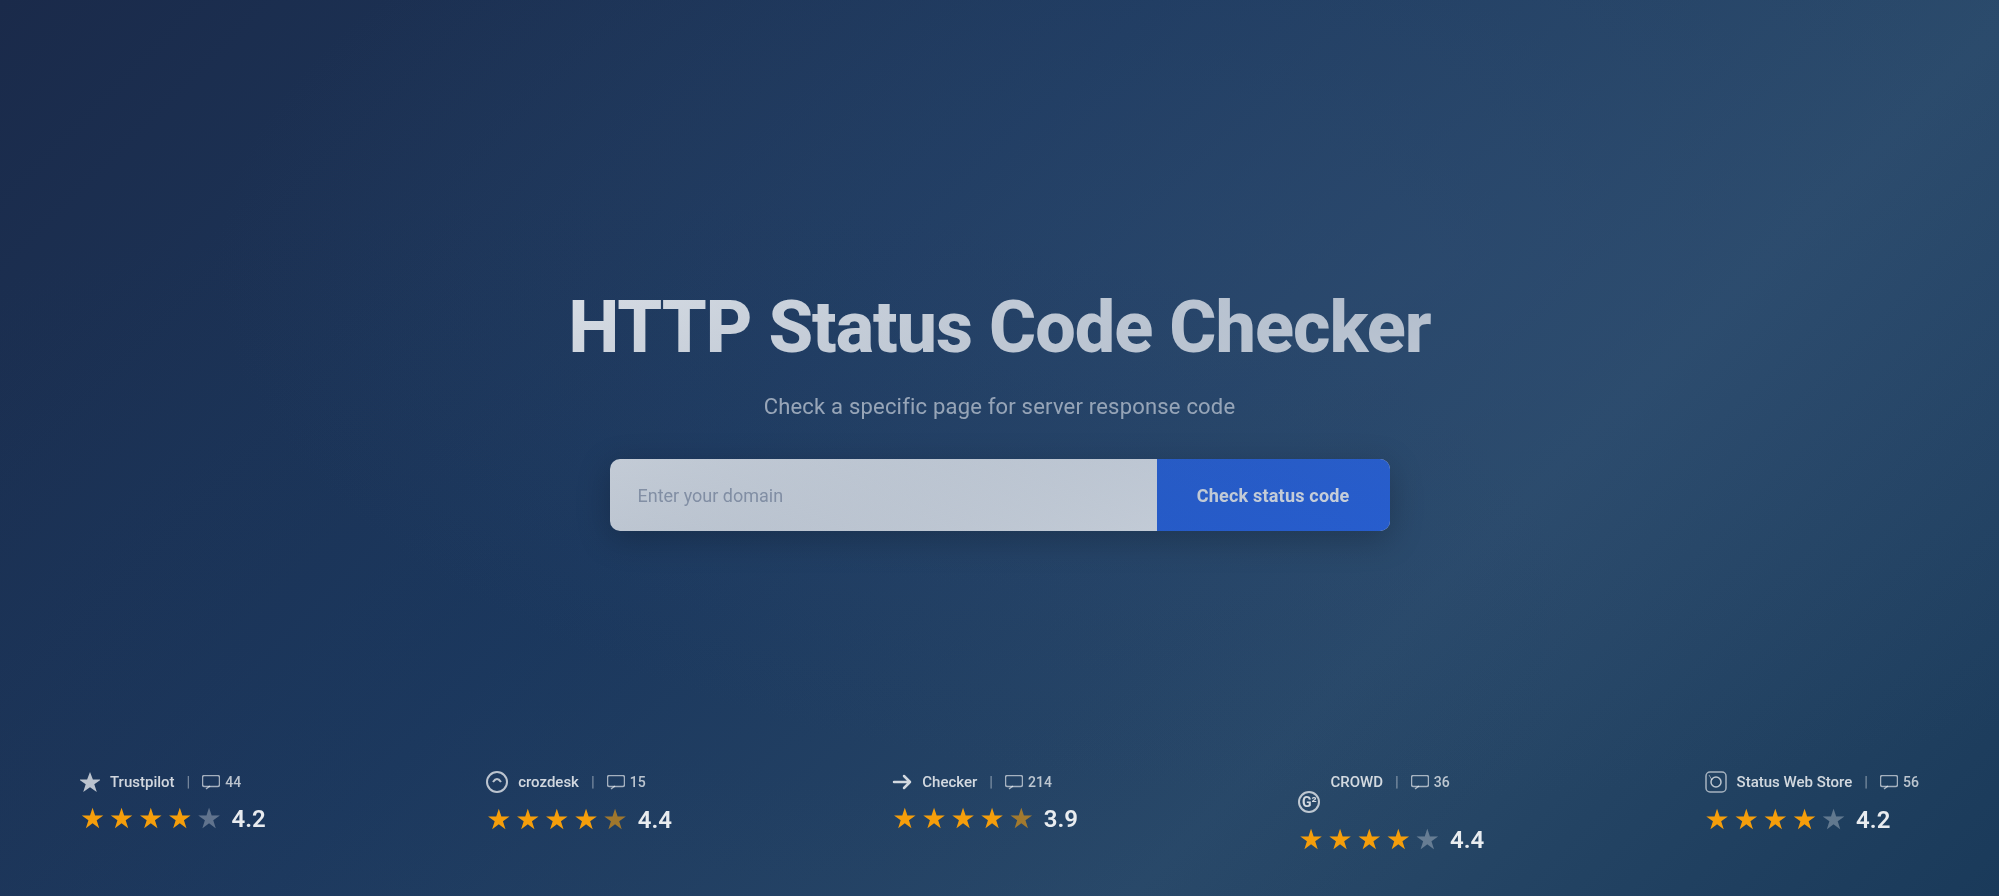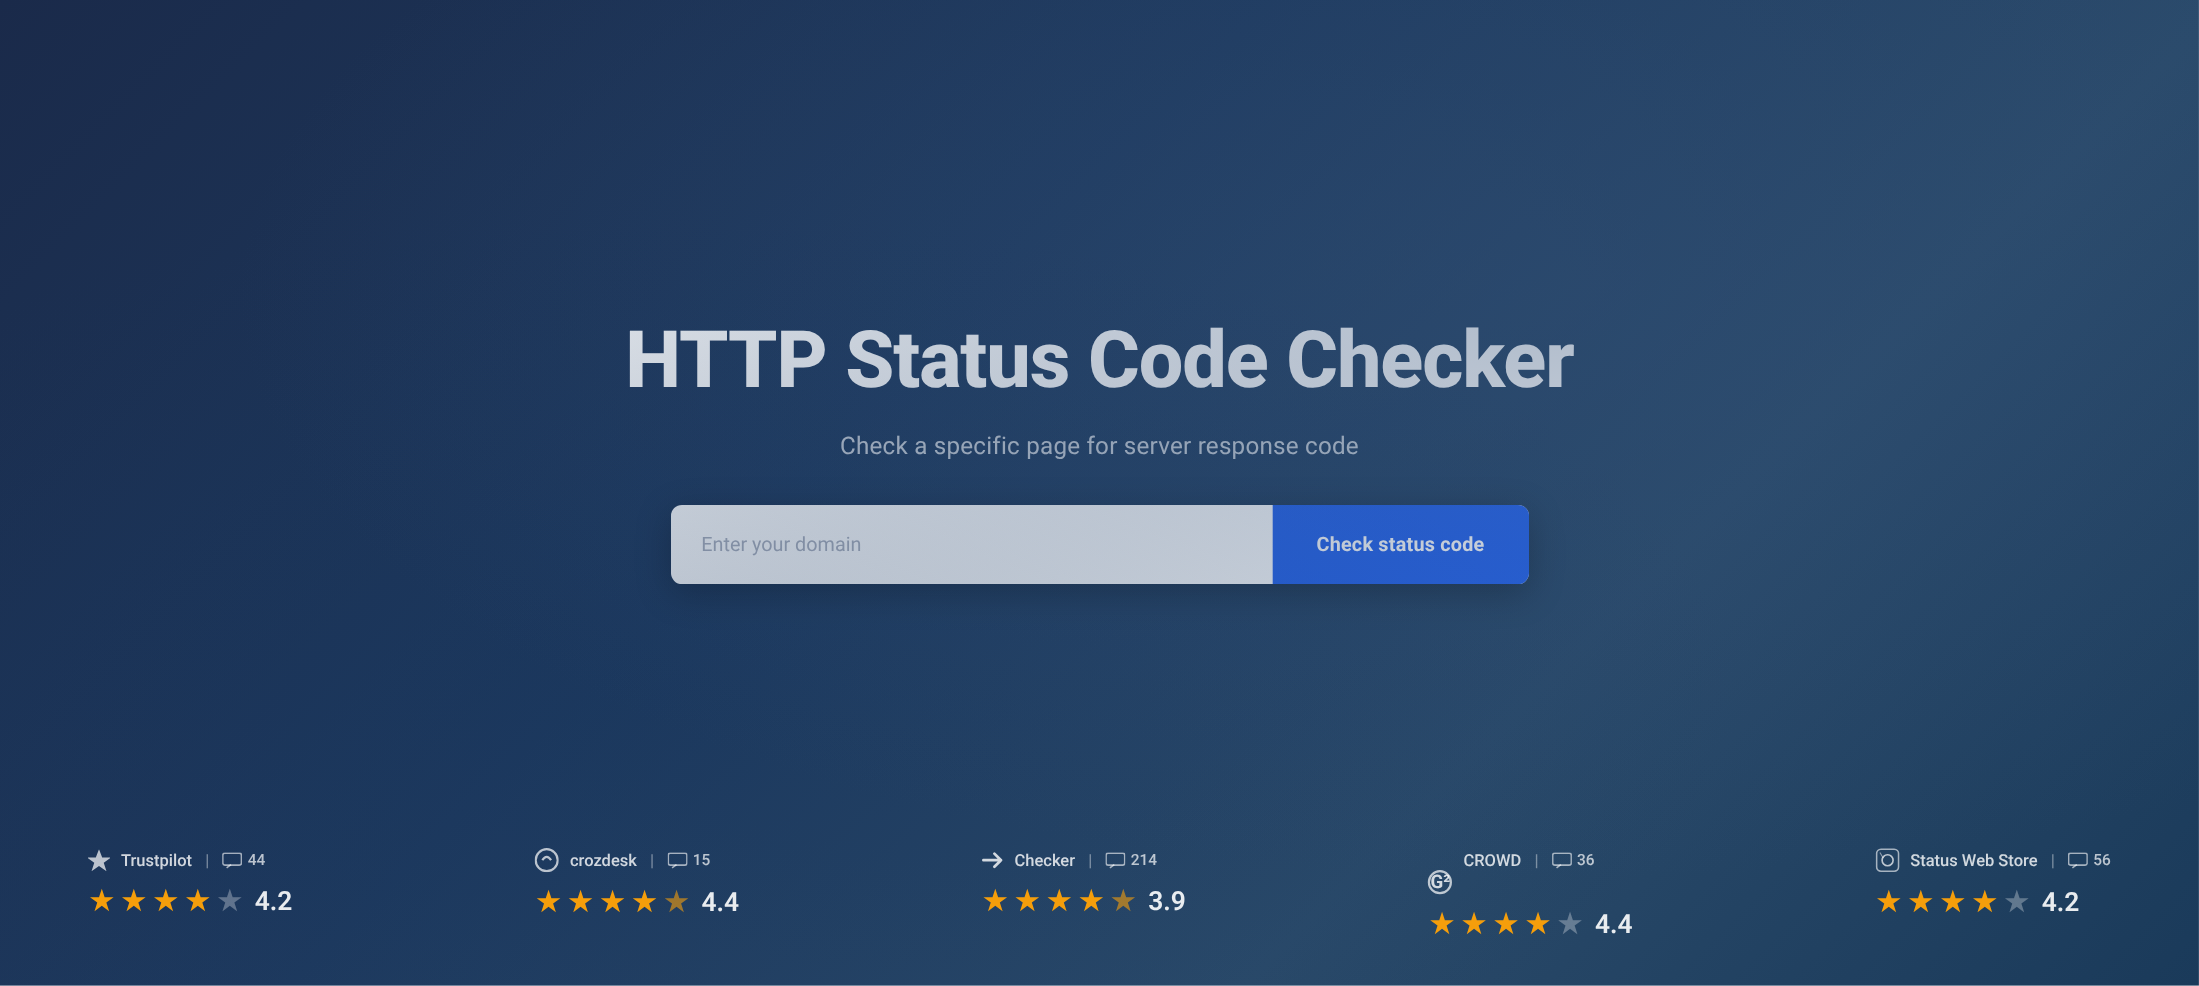--- a/index.html
+++ b/index.html
@@ -170,21 +170,21 @@
 
     .g2-icon {
       display: inline-flex;
       align-items: center;
       justify-content: center;
       width: 22px;
       height: 22px;
       border-radius: 50%;
       background: transparent;
       border: 2px solid rgba(255,255,255,0.7);
-      font-size: 17px;
+      font-size: 14px;
       font-weight: 700;
       color: rgba(255,255,255,0.8);
       margin-top: 40px;
     }
 
     .capterra-icon {
       display: inline-flex;
       align-items: center;
       justify-content: center;
       font-size: 18px;

